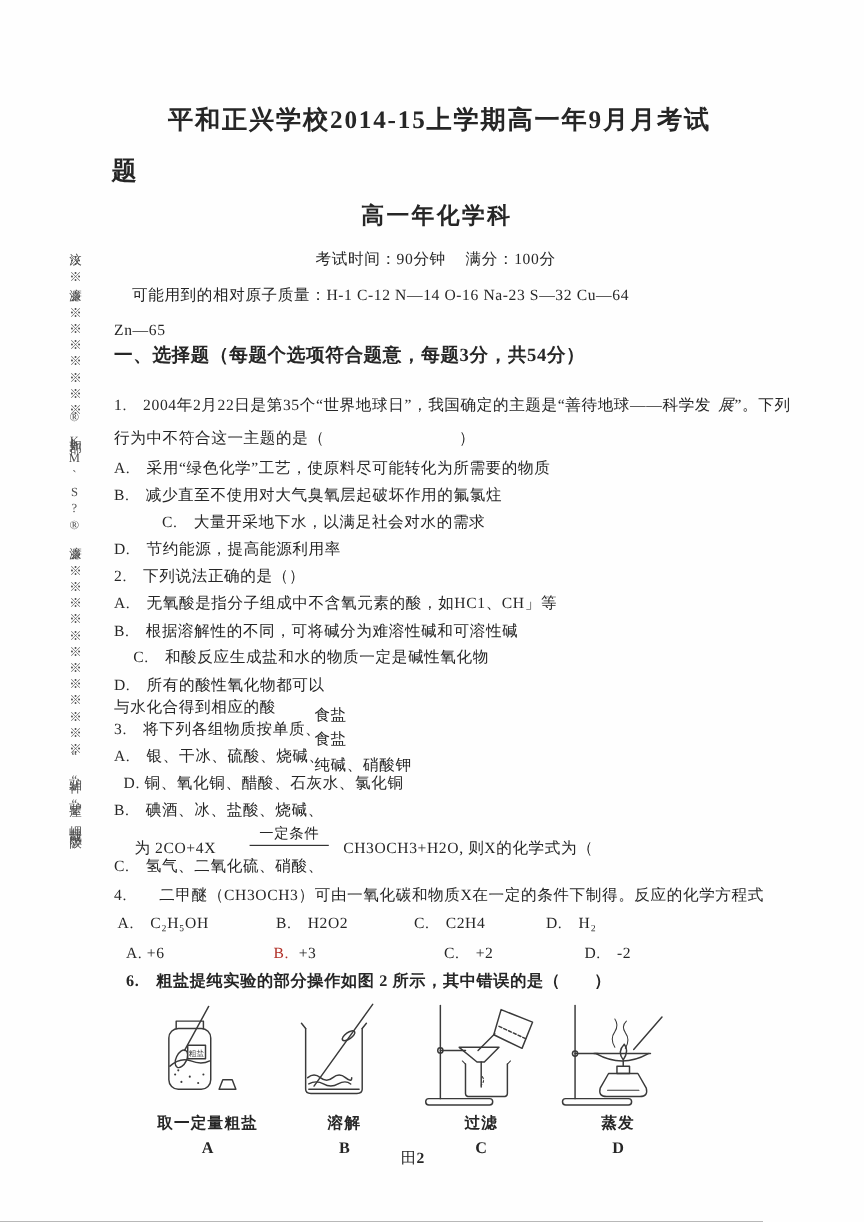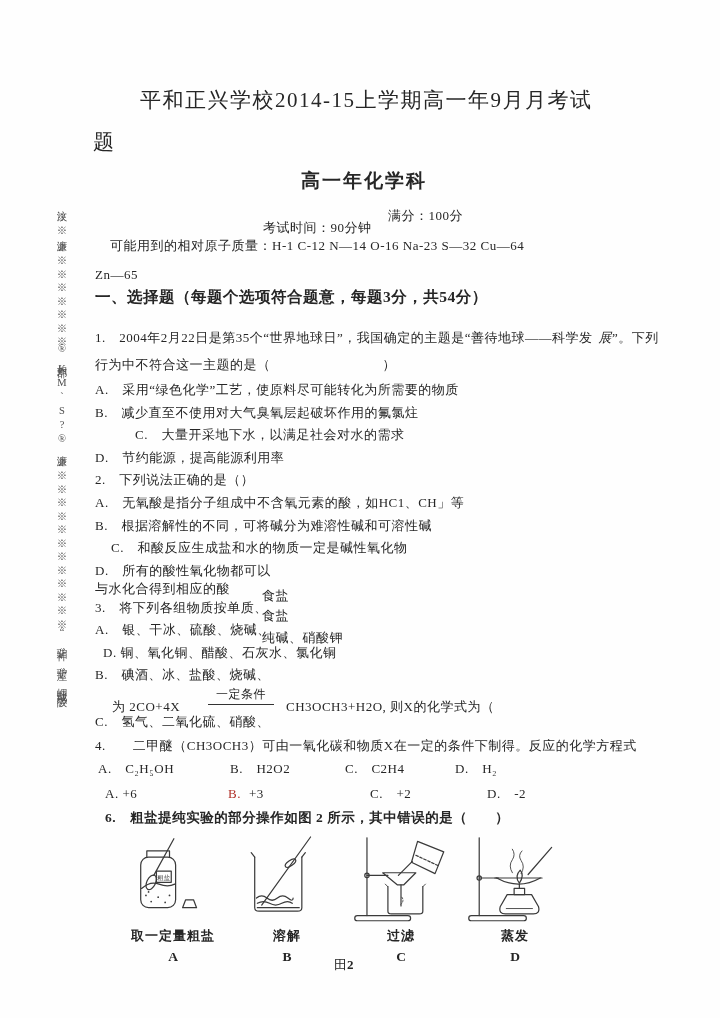--- a/index.html
+++ b/index.html
@@ -2,21 +2,21 @@
 <html><head>
 <meta charset="utf-8">
 <style>
   html,body{margin:0;padding:0;background:#888;}
   .page{
     position:relative;width:720px;height:1018px;background:#fefefe;
     overflow:hidden;margin:0 auto;
     font-family:"Liberation Serif","DejaVu Serif",serif;color:#262626;
   }
   .ln{position:absolute;white-space:pre;font-size:13px;line-height:1.15;letter-spacing:.5px;}
-  .title{font-size:21px;font-weight:normal;letter-spacing:1.5px;}
+  .title{font-size:21px;font-weight:bold;letter-spacing:1.5px;}
   .subject{font-size:19px;font-weight:bold;letter-spacing:2px;}
   .sect{font-size:15.5px;font-weight:bold;letter-spacing:.5px;}
   .bold{font-weight:bold;}
   .ital{font-style:italic;padding-left:6px;}
   .gap2{display:inline-block;width:112px;}
   .wm{
     position:absolute;left:56px;top:202px;height:640px;
     writing-mode:vertical-rl;text-orientation:upright;
     font-size:10.5px;color:#4c4c4c;letter-spacing:3px;line-height:1;
   }
@@ -33,21 +33,21 @@
 </head>
 <body>
 
 <div class="page">
 
   <div class="wm">汶※※濂※※※※※※※※®如郡KM`S?®濂※※※※※※※※※※※※※“驴神“驴屋“岬哉感阪</div>
 
   <div class="ln title" style="left:140px;top:88px;">平和正兴学校2014-15上学期高一年9月月考试</div>
   <div class="ln title" style="left:93px;top:130px;">题</div>
   <div class="ln subject" style="left:301px;top:170px;">高一年化学科</div>
-  <div class="ln" style="left:263px;top:209px;margin-top:12px;">考试时间：90分钟</div>
+  <div class="ln" style="left:263px;top:209px;">考试时间：90分钟</div>
   <div class="ln" style="left:388px;top:209px;">满分：100分</div>
   <div class="ln" style="left:110px;top:239px;">可能用到的相对原子质量：H-1 C-12 N—14 O-16 Na-23 S—32 Cu—64</div>
   <div class="ln" style="left:95px;top:268px;">Zn—65</div>
 
   <div class="ln sect" style="left:95px;top:288px;">一、选择题（每题个选项符合题意，每题3分，共54分）</div>
 
   <div class="ln" style="left:95px;top:331px;"><span>1.　2004年2月22日是第35个“世界地球日”，我国确定的主题是“善待地球——科学发</span><span class="ital">展</span><span>”。下列</span></div>
   <div class="ln" style="left:95px;top:358px;"><span>行为中不符合这一主题的是（</span><span class="gap2"></span><span>）</span></div>
   <div class="ln" style="left:95px;top:383px;">A.　采用“绿色化学”工艺，使原料尽可能转化为所需要的物质</div>
   <div class="ln" style="left:95px;top:406px;">B.　减少直至不使用对大气臭氧层起破坏作用的氟氯炷</div>

